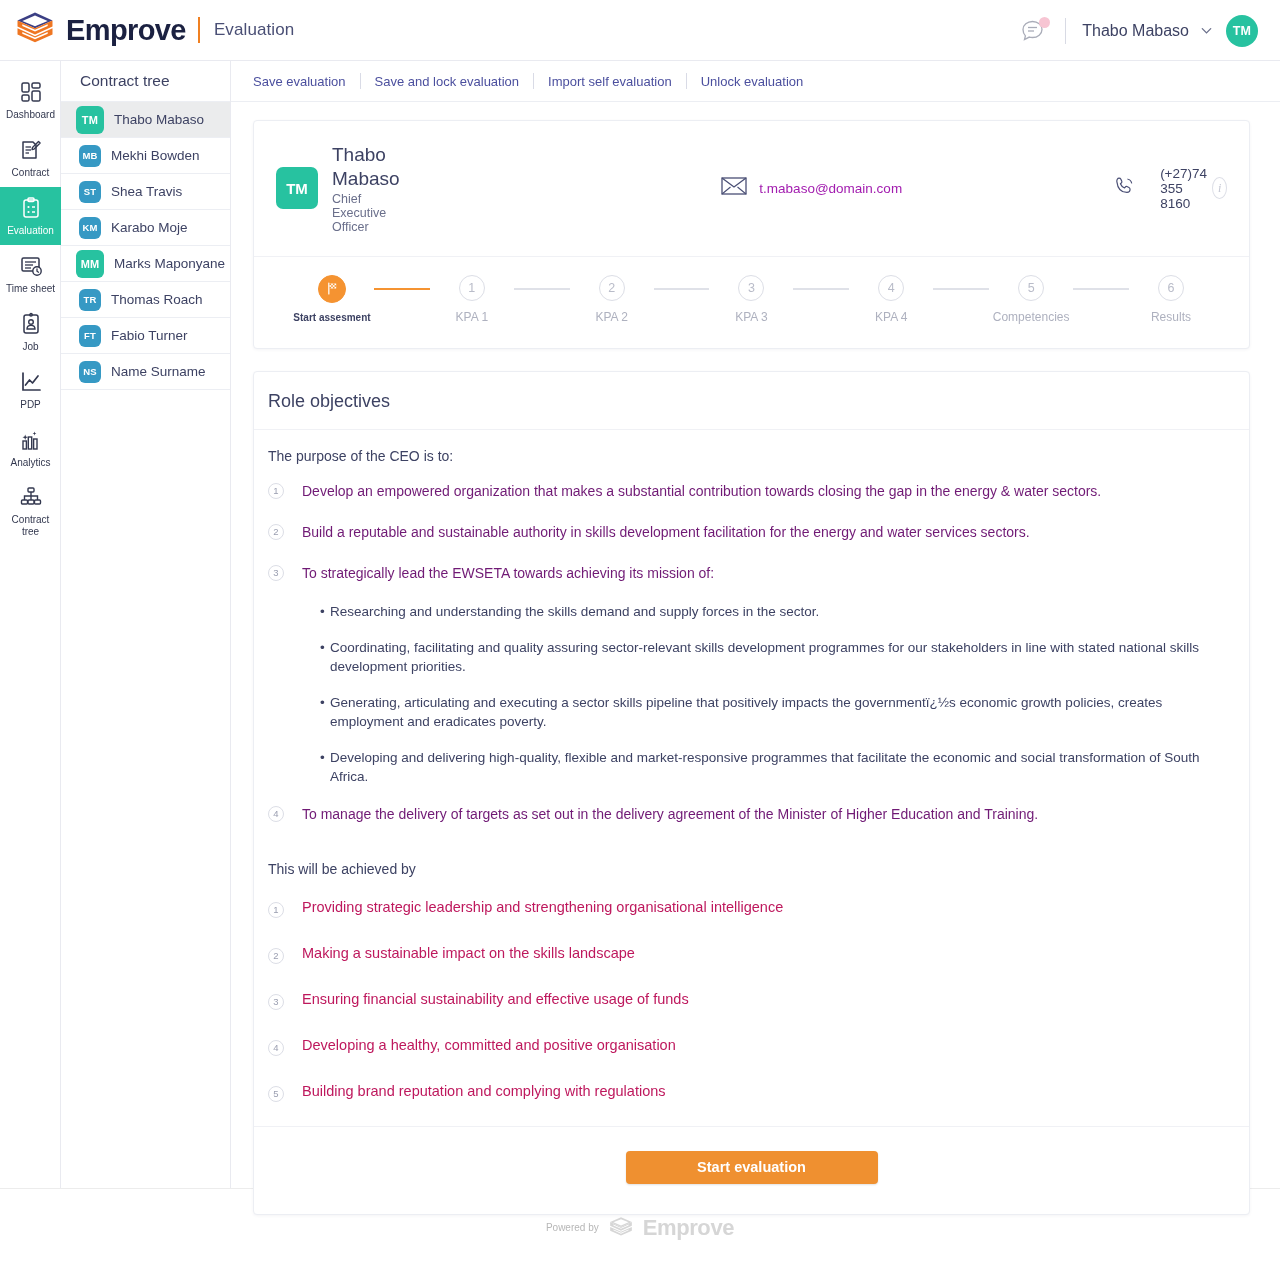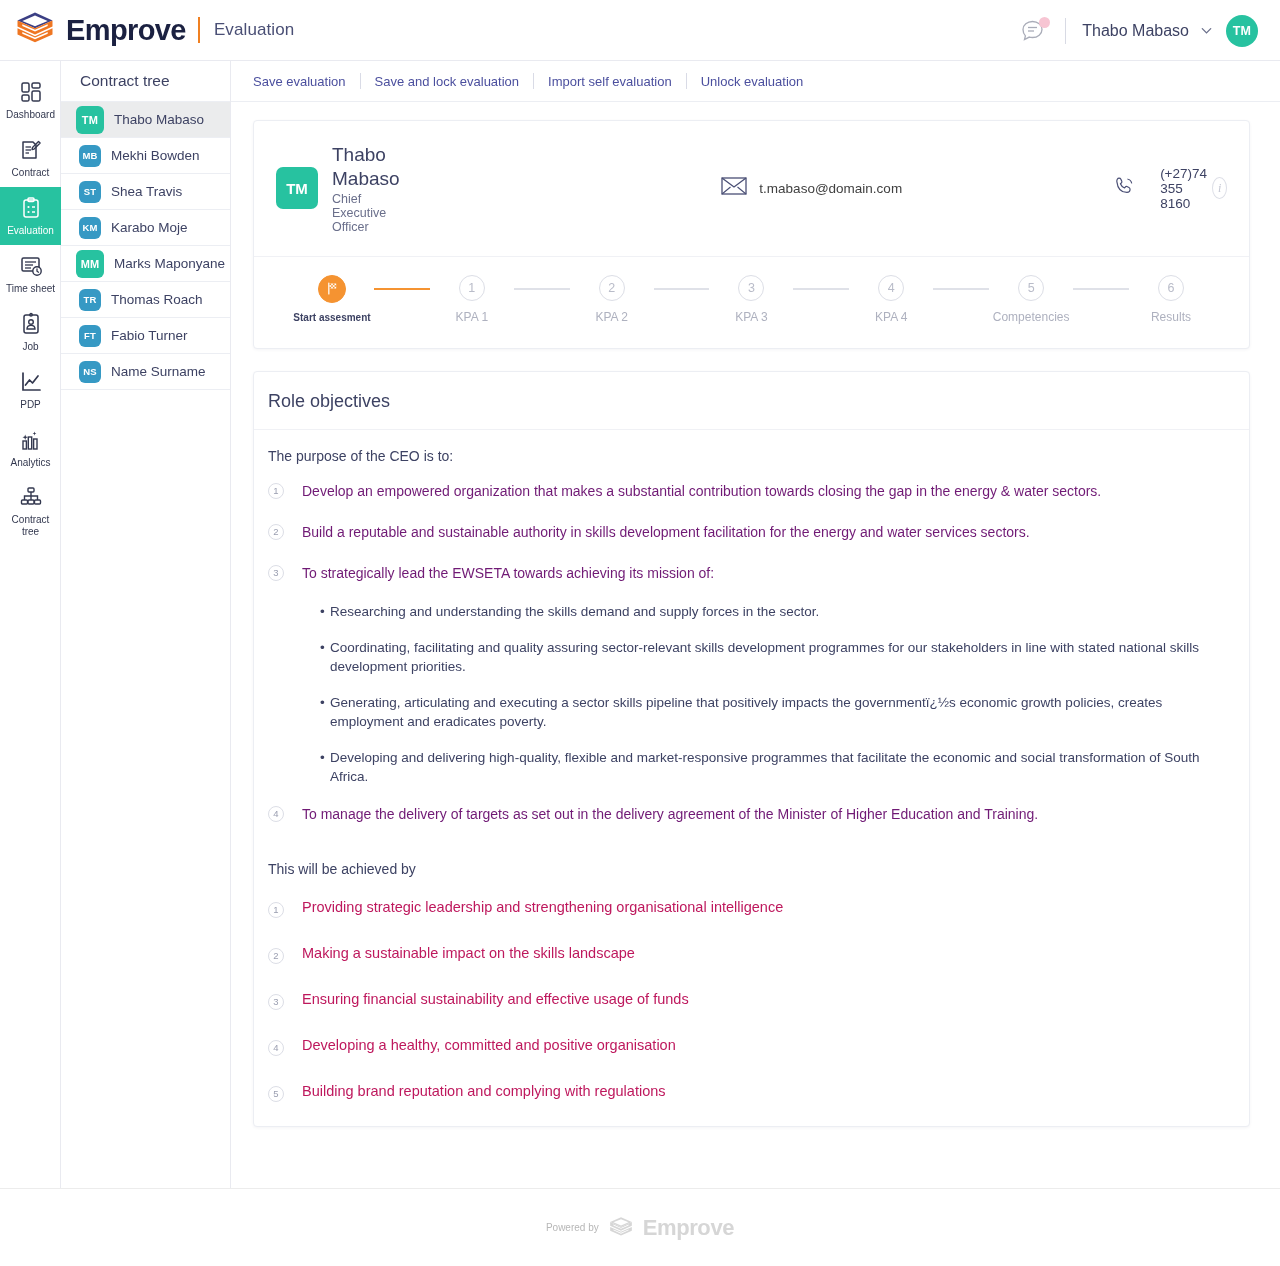--- a/index.html
+++ b/index.html
@@ -142,21 +142,21 @@
   .p-avatar {
     width: 42px; height: 42px; border-radius: 7px; background: #27c2a0;
     color: #fff; font-size: 15px; font-weight: bold;
     display: flex; align-items: center; justify-content: center;
     flex: 0 0 42px;
   }
   .p-names { margin-left: 14px; }
   .p-name { font-size: 19px; color: #3d4263; line-height: 1.25; }
   .p-role { font-size: 12.5px; color: #6a6f8b; margin-top: 1px; }
   .p-contact { display: flex; align-items: center; gap: 12px; }
-  .p-email { font-size: 13.5px; color: #404040; cursor: pointer; }
+  .p-email { font-size: 13.5px; color: #a21caf; cursor: pointer; }
   .p-phone { font-size: 13.5px; color: #3d4263; margin-left: 12px; }
   .sp-email { margin-left: 308px; }
   .sp-phone { margin-left: 212px; }
   .info-circle {
     margin-left: auto;
     width: 22px; height: 22px; border-radius: 50%;
     border: 1px solid #dddfe7; color: #c3c6d2;
     display: flex; align-items: center; justify-content: center;
     font-size: 12px; font-style: italic; font-family: "Liberation Serif", serif;
     cursor: pointer;
@@ -589,20 +589,23 @@
           <div class="ach-item">
             <span class="num-bubble">4</span>
             <span class="ach-text">Developing a healthy, committed and positive organisation</span>
           </div>
           <div class="ach-item" style="margin-bottom:14px;">
             <span class="num-bubble">5</span>
             <span class="ach-text">Building brand reputation and complying with regulations</span>
           </div>
         </div>
 
+        <div class="btn-zone">
+          <button class="btn-start">Start evaluation</button>
+        </div>
       </section>
 
     </div>
   </main>
 </div>
 
 <footer class="footer">
   <span class="footer-text">Powered by</span>
   <span class="footer-logo">
     <svg viewBox="0 0 48 48" width="26" height="26">

